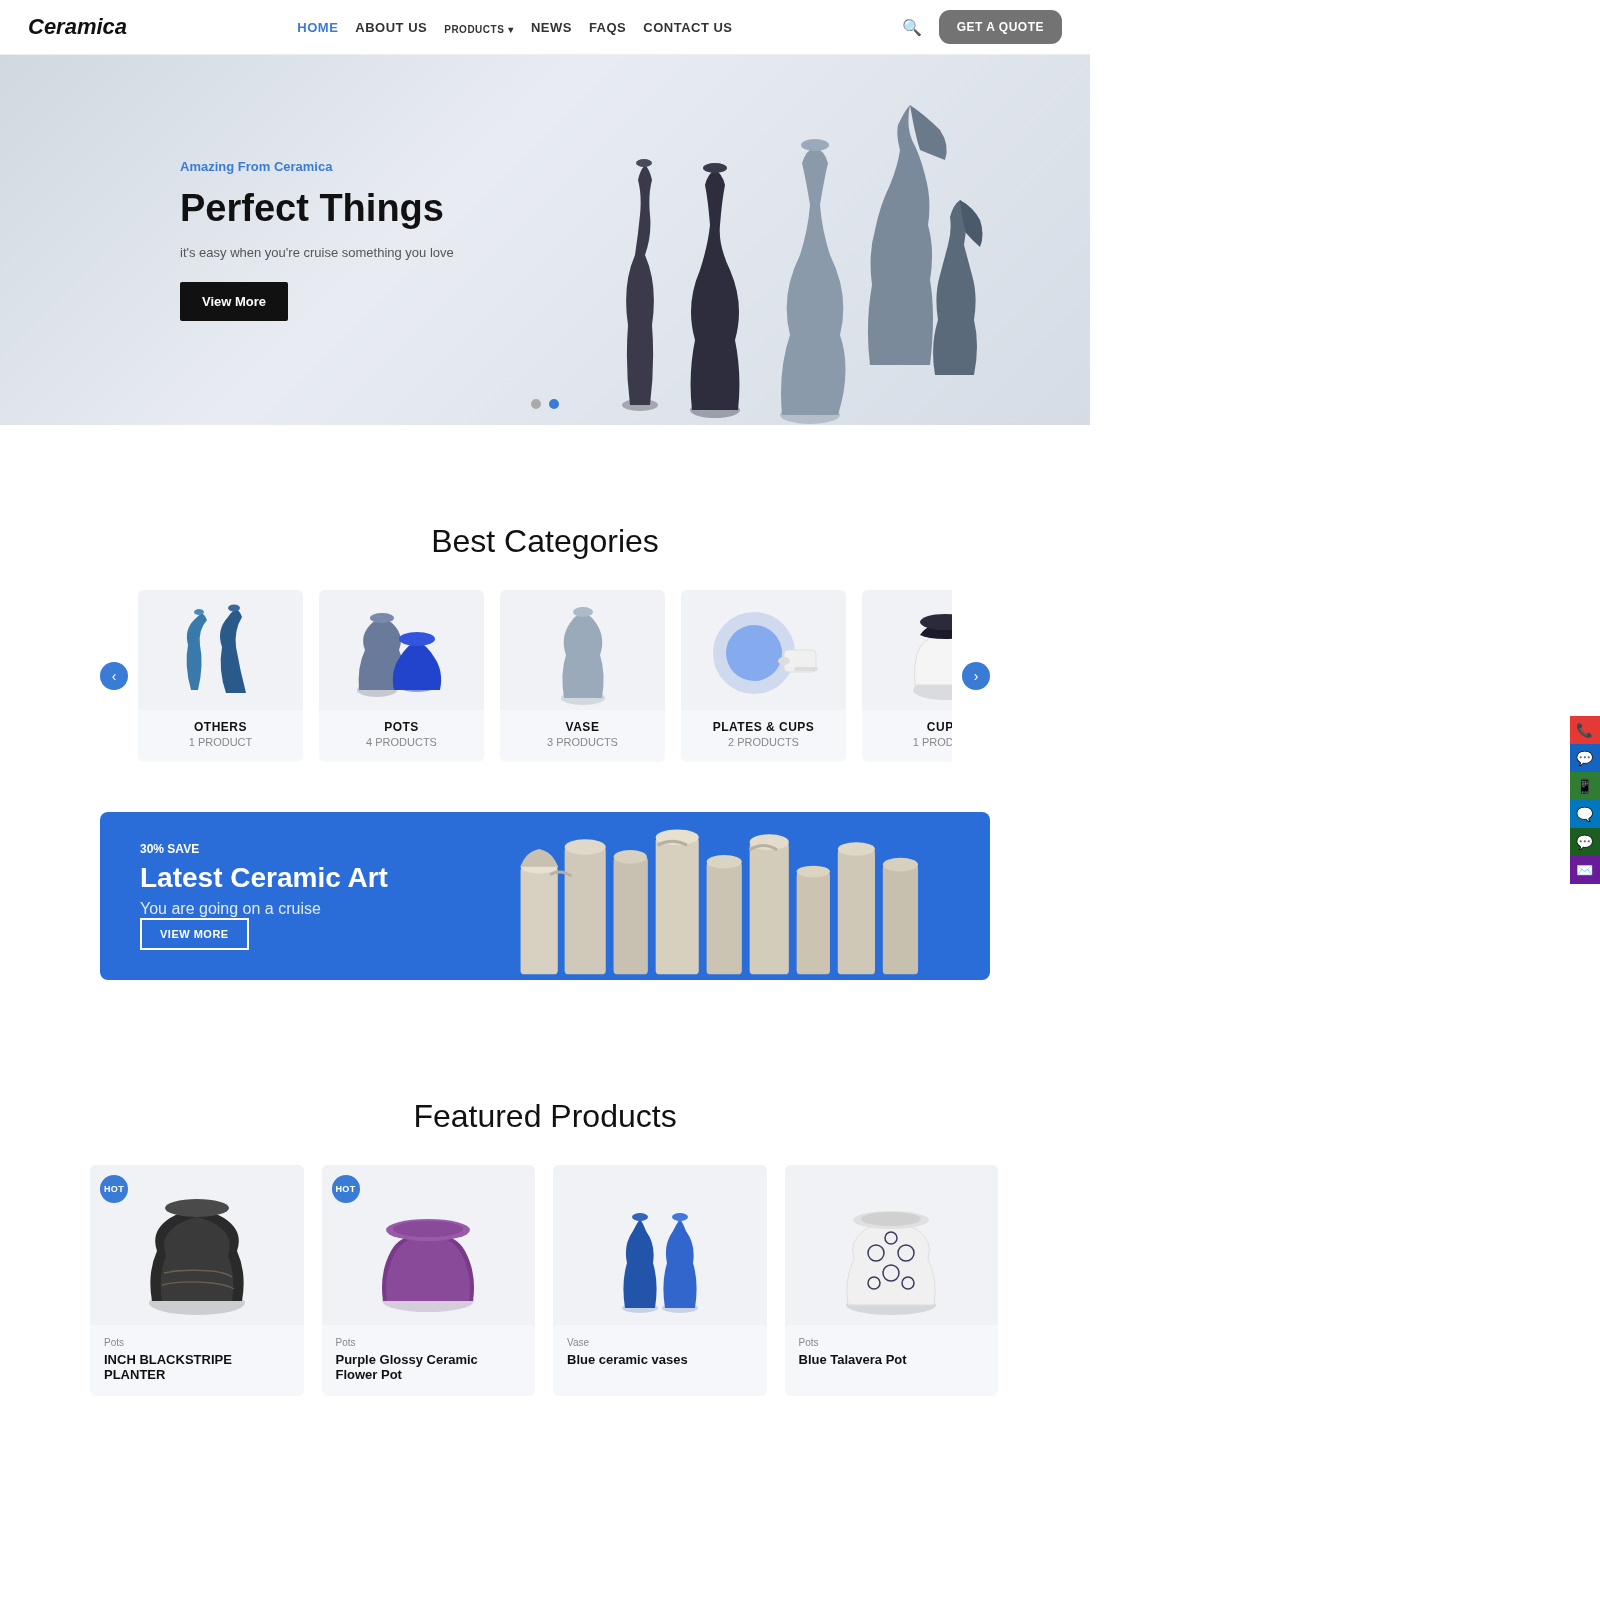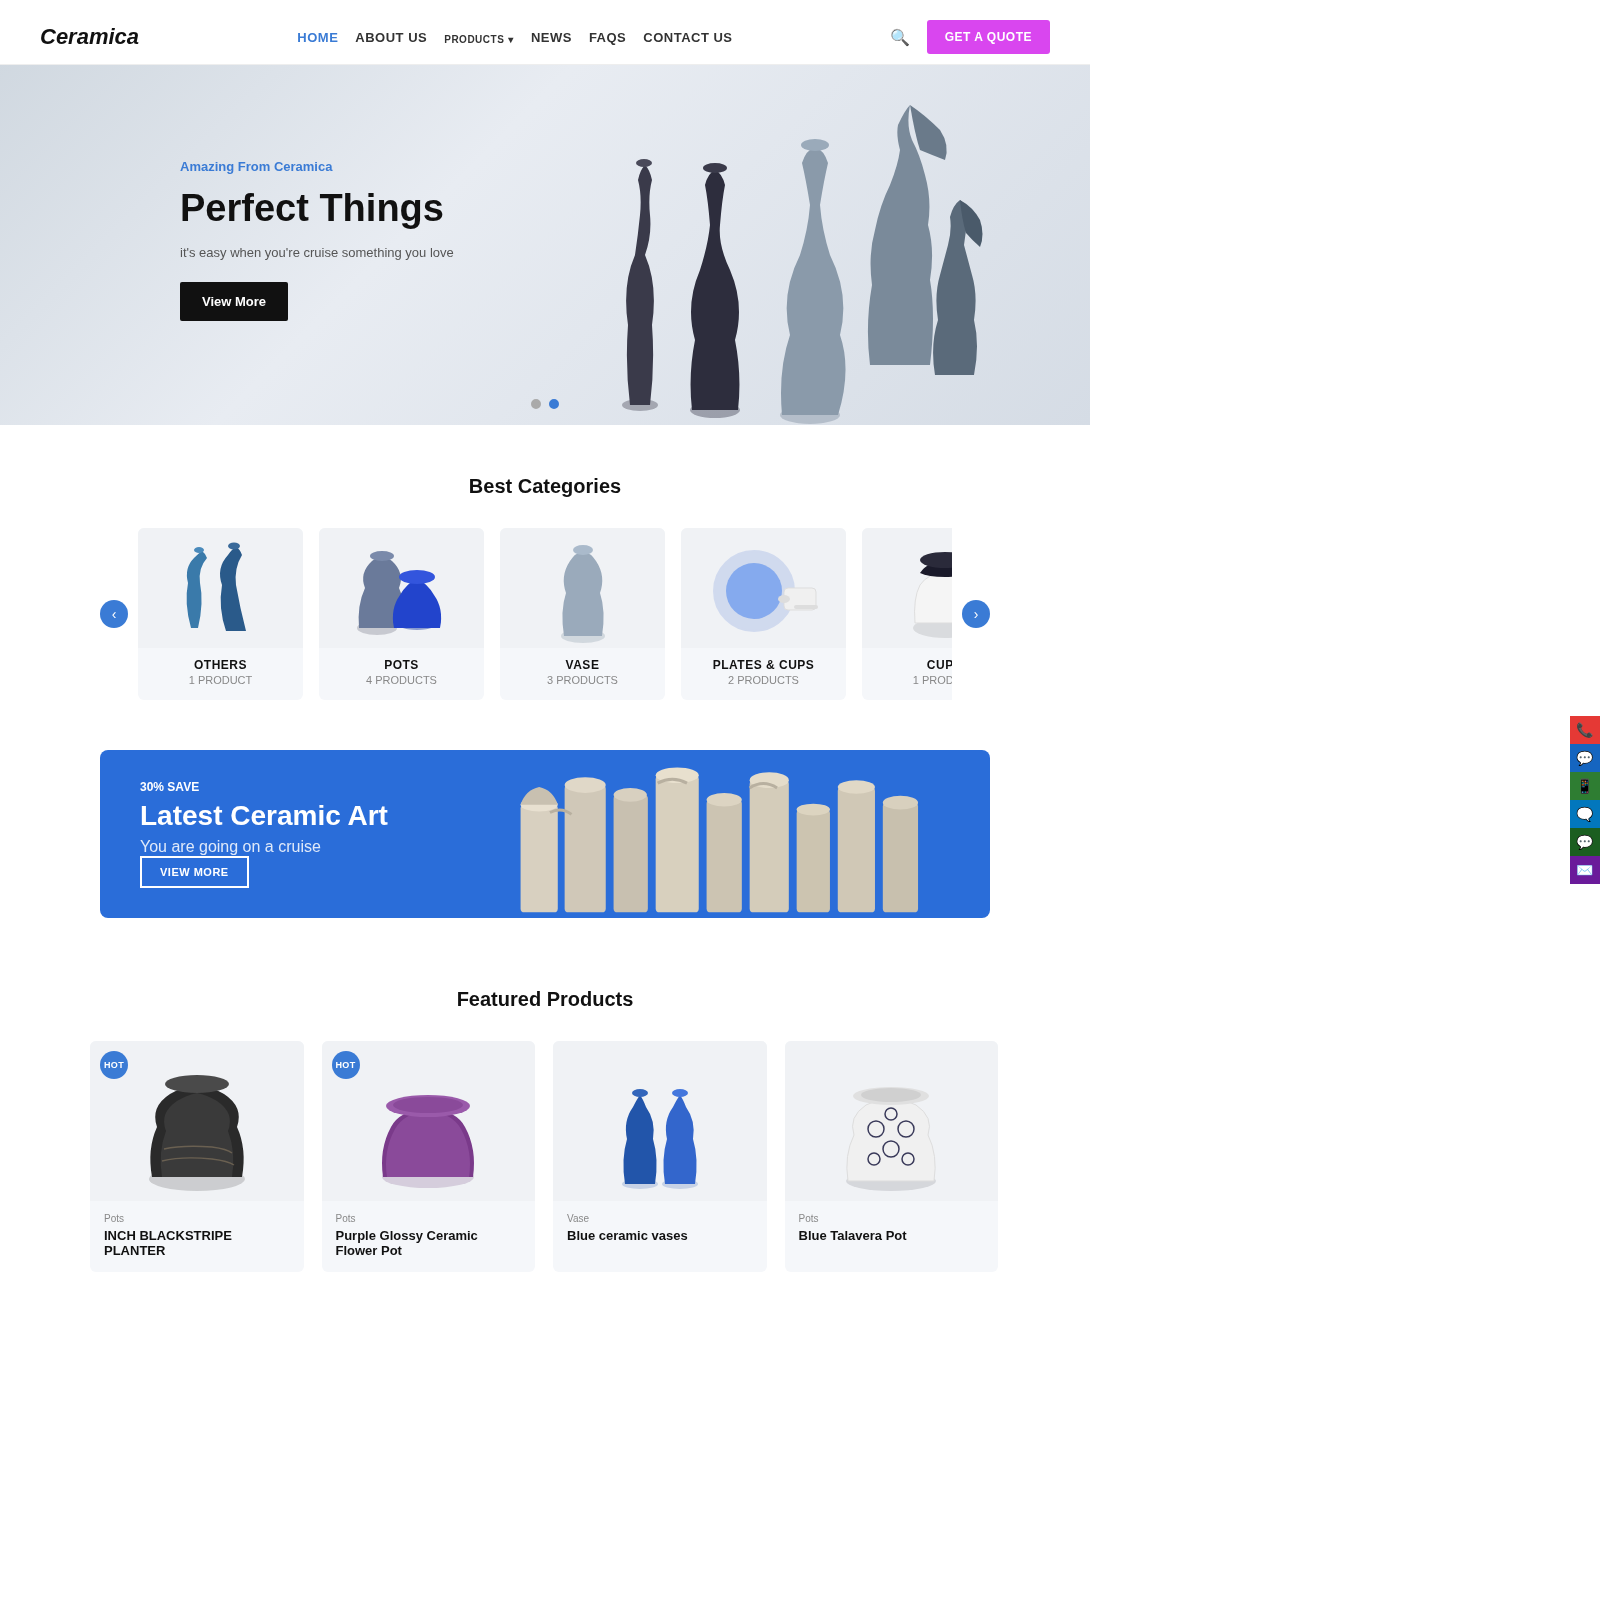--- a/index.html
+++ b/index.html
@@ -1,35 +1,35 @@
 <!DOCTYPE html>
 <html><head>
   <meta charset="utf-8">
   <style>
     * { margin: 0; padding: 0; box-sizing: border-box; }
     body { font-family: Arial, sans-serif; background: #fff; width: 1090px; overflow-x: hidden; }
 
     
     .header {
       display: flex; align-items: center; justify-content: space-between;
-      padding: 0 40px; height: 55px; background: #fff;
-      border-bottom: 1px solid #eee; position: sticky; top: 10px; z-index: 100;
+      padding: 0 28px; height: 55px; background: #fff;
+      border-bottom: 1px solid #eee; position: sticky; top: 0; z-index: 100;
     }
     .logo { font-size: 22px; font-weight: 700; color: #111; font-style: italic; }
     .logo span { font-weight: 900; }
     .nav { display: flex; gap: 17px; align-items: flex-end; }
     .nav a { text-decoration: none; color: #333; font-size: 13px; font-weight: 600; letter-spacing: 0.5px; }
     .nav a.active { color: #3a7bd5; }
     .nav .products-menu { display: flex; align-items: center; gap: 4px; }
     .nav .products-menu span { font-size: 10px; }
     .header-right { display: flex; align-items: center; gap: 16px; }
     .search-icon { font-size: 16px; cursor: pointer; color: #555; }
     .get-quote-btn {
-      background: #d946ef; color: #fff; border: none; padding: 10px 18px;
-      font-size: 12px; font-weight: 700; border-radius: 3px; cursor: pointer;
+      background: #737373; color: #fff; border: none; padding: 10px 18px;
+      font-size: 12px; font-weight: 700; border-radius: 11px; cursor: pointer;
       letter-spacing: 0.5px;
     }
 
     
     .hero {
       position: relative; background: #e8ecf0; width: 100%; height: 370px;
       display: flex; align-items: center; overflow: hidden;
     }
     .hero-bg {
       position: absolute; top: 0; left: 0; right: 0; bottom: 0;
@@ -49,21 +49,21 @@
       overflow: hidden;
     }
 
     
     .hero-dots { position: absolute; bottom: 16px; left: 50%; transform: translateX(-50%); display: flex; gap: 8px; }
     .dot { width: 10px; height: 10px; border-radius: 50%; background: #aaa; border: 2px solid #aaa; }
     .dot.active { background: #3a7bd5; border-color: #3a7bd5; }
 
     
     .section { padding: 50px 100px; }
-    .section-title { text-align: center; font-size: 20px; font-weight: 700; color: #111; margin-bottom: 30px; }
+    .section-title { text-align: center; font-size: 32px; font-weight: 400; color: #111; margin-bottom: 30px; margin-top: 48px; }
 
     .categories-wrapper { position: relative; display: flex; align-items: center; }
     .categories-scroll { display: flex; gap: 16px; overflow: hidden; flex: 1; }
     .category-card {
       flex: 0 0 165px; background: #f5f7fa; border-radius: 6px;
       overflow: hidden; text-align: center; padding-bottom: 14px;
     }
     .category-img {
       width: 100%; height: 120px; display: flex; align-items: center; justify-content: center;
       background: #f0f2f5;

